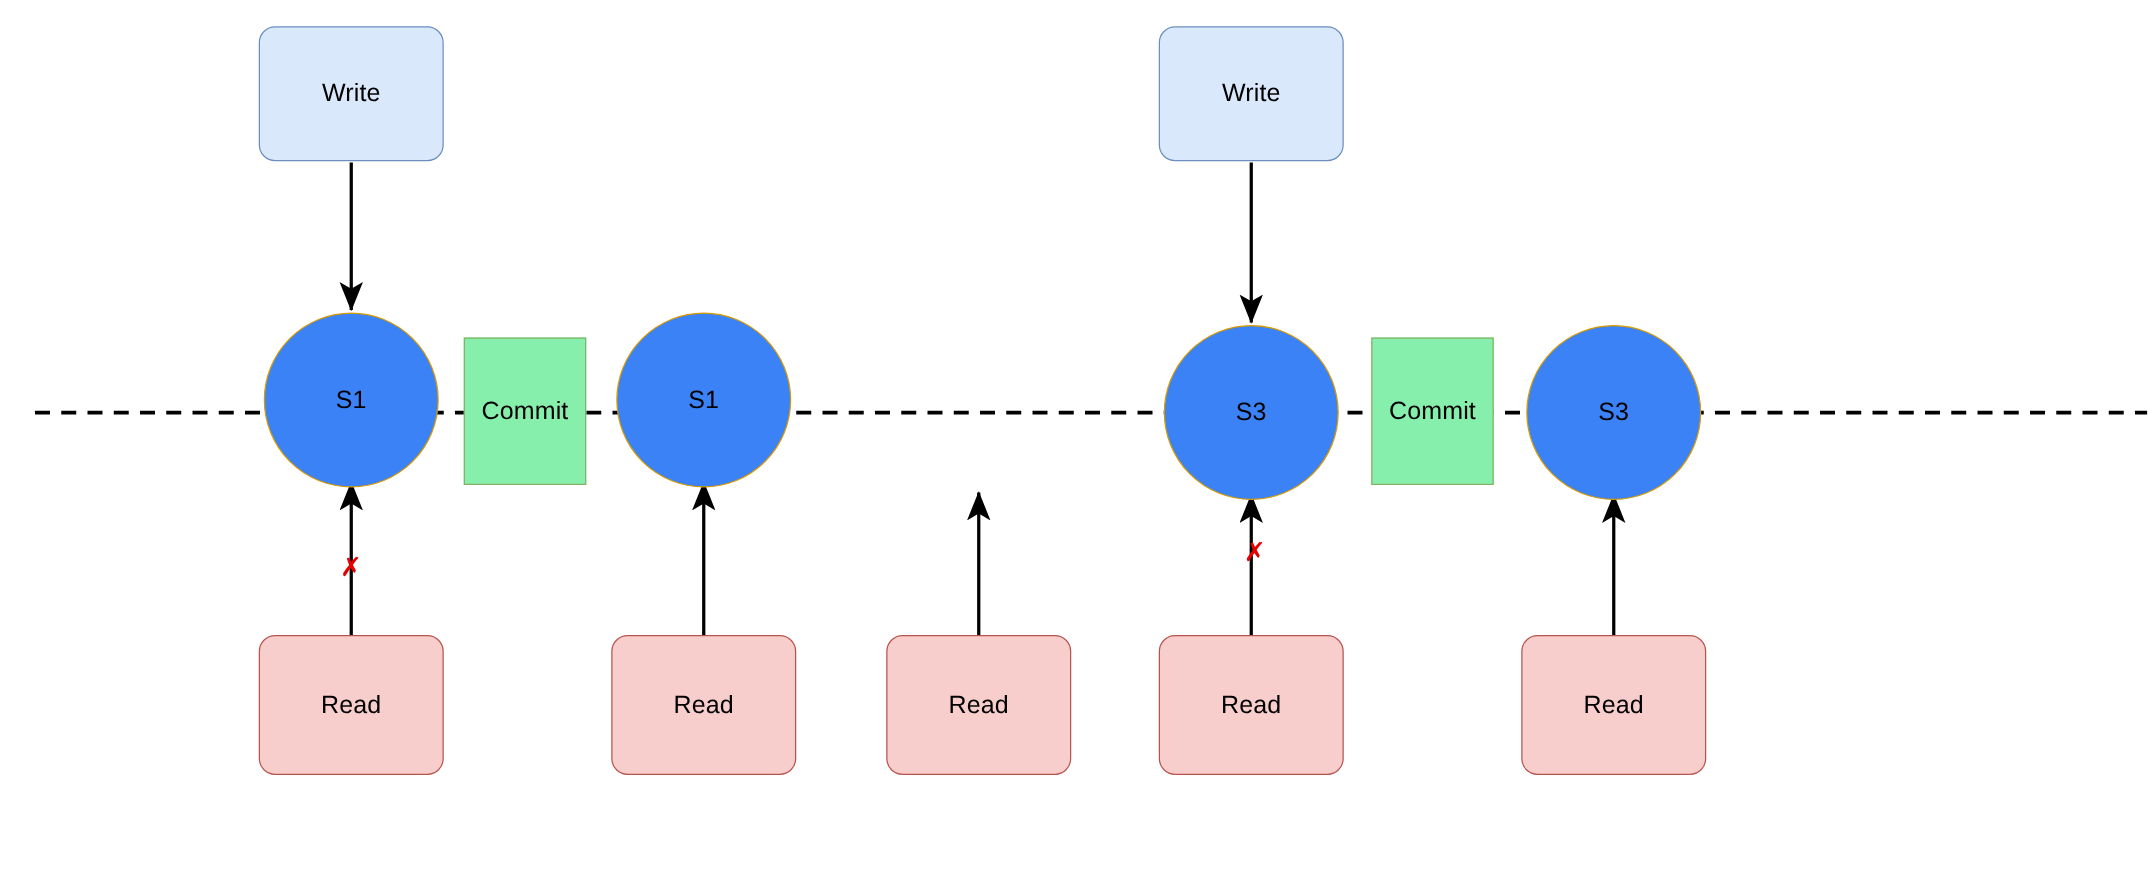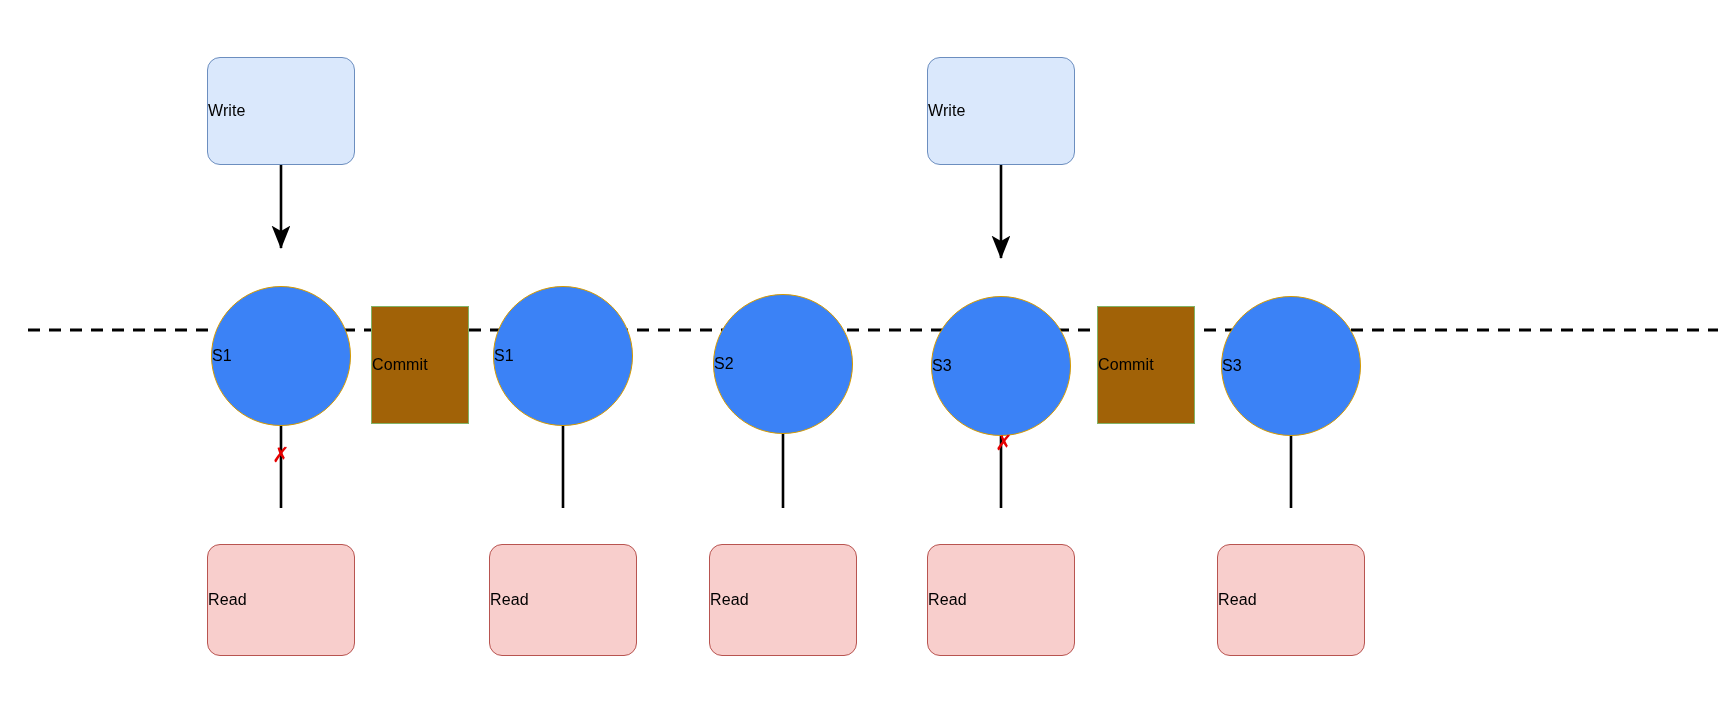--- a/index.html
+++ b/index.html
@@ -21,40 +21,40 @@
     left: 0;
     top: 0;
     width: 1718px;
     height: 704px;
   }
   .node {
     position: absolute;
     box-sizing: border-box;
     display: flex;
     align-items: center;
+    justify-content: center;
     text-align: center;
     color: #000000;
-    font-size: 16px;
+    font-size: 20px;
     line-height: 1.2;
     letter-spacing: 0.1px;
     z-index: 3;
-    margin-top: 36px;
   }
   .write-box {
     background: #dae8fc;
     border: 1.6px solid #6c8ebf;
     border-radius: 13px;
   }
   .read-box {
     background: #f8cecc;
     border: 1.6px solid #b85450;
     border-radius: 13px;
   }
   .commit-box {
-    background: #a16207;
+    background: #86efac;
     border: 1.8px solid #82b366;
     border-radius: 0;
   }
   .state-circle {
     background: #3b82f6;
     border: 1.8px solid #d79b00;
     border-radius: 50%;
   }
   .x-mark {
     position: absolute;
@@ -96,23 +96,20 @@
   <div class="node write-box" style="left:927px; top:21px; width:148px; height:108px;">
     <span>Write</span>
   </div>
 
   <div class="node state-circle" style="left:211px; top:250px; width:140px; height:140px;">
     <span>S1</span>
   </div>
   <div class="node state-circle" style="left:493px; top:250px; width:140px; height:140px;">
     <span>S1</span>
   </div>
-  <div class="node state-circle" style="left:713px; top:258px; width:140px; height:140px;">
-    <span>S2</span>
-  </div>
   <div class="node state-circle" style="left:931px; top:260px; width:140px; height:140px;">
     <span>S3</span>
   </div>
   <div class="node state-circle" style="left:1221px; top:260px; width:140px; height:140px;">
     <span>S3</span>
   </div>
 
   <div class="node commit-box" style="left:371px; top:270px; width:98px; height:118px;">
     <span>Commit</span>
   </div>

